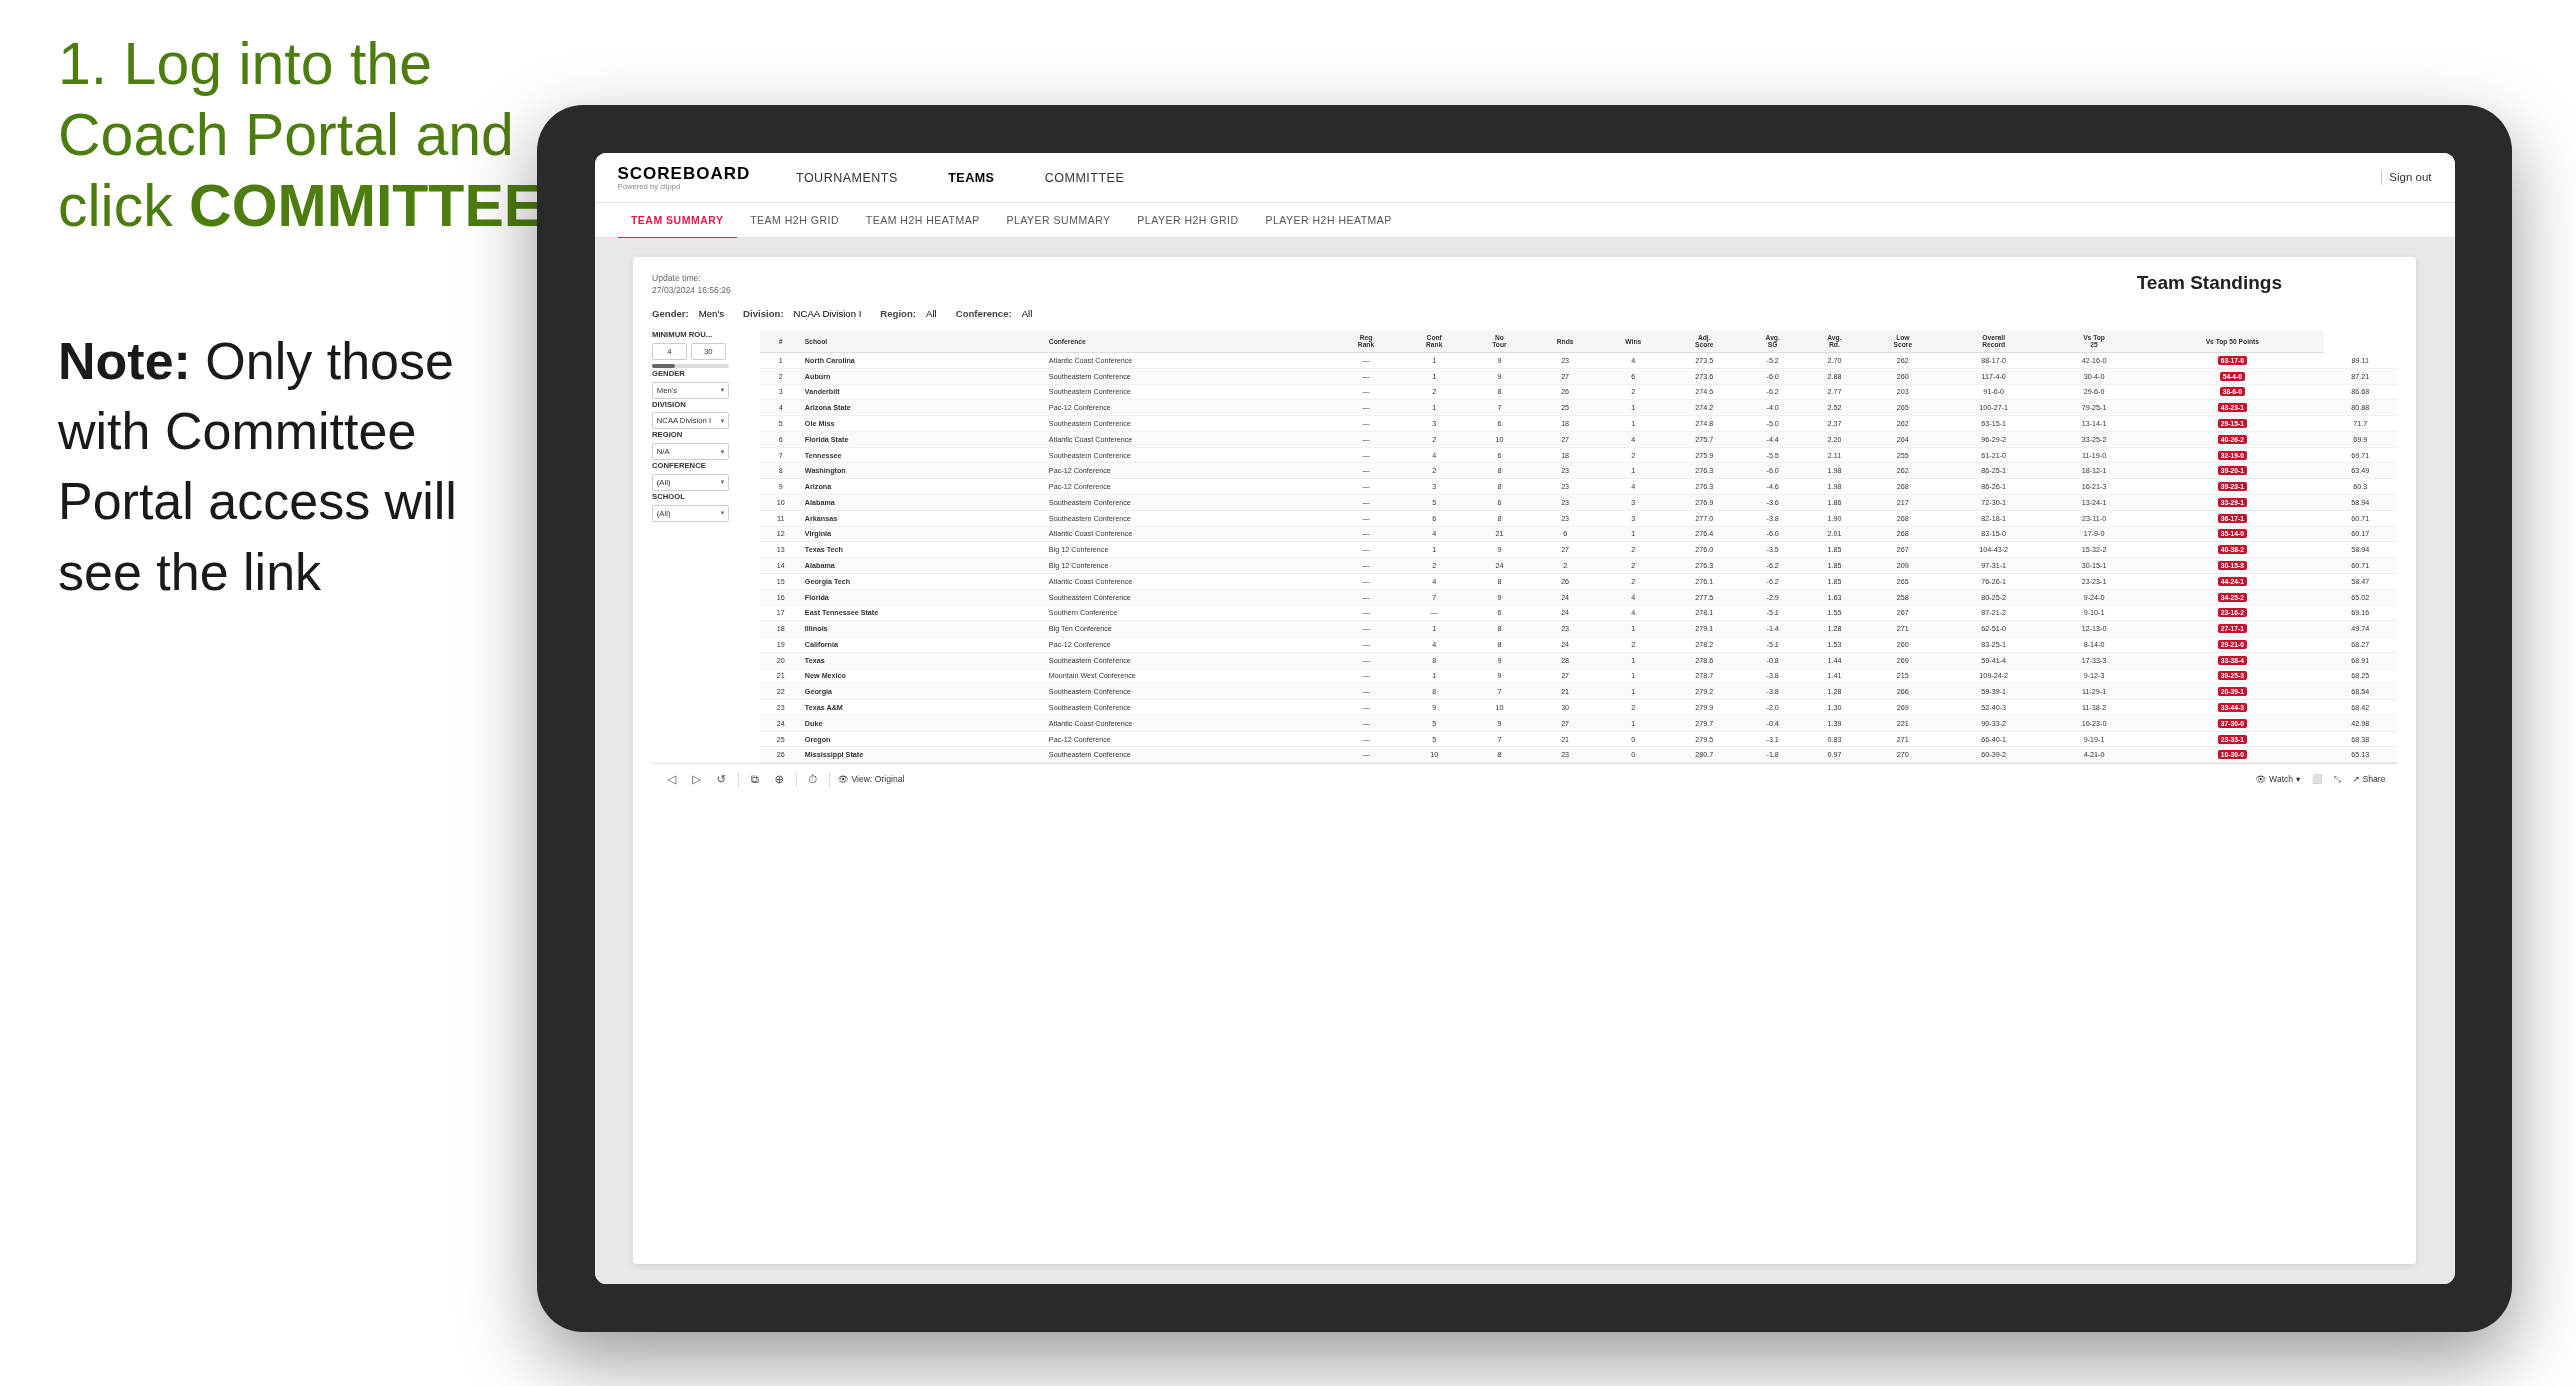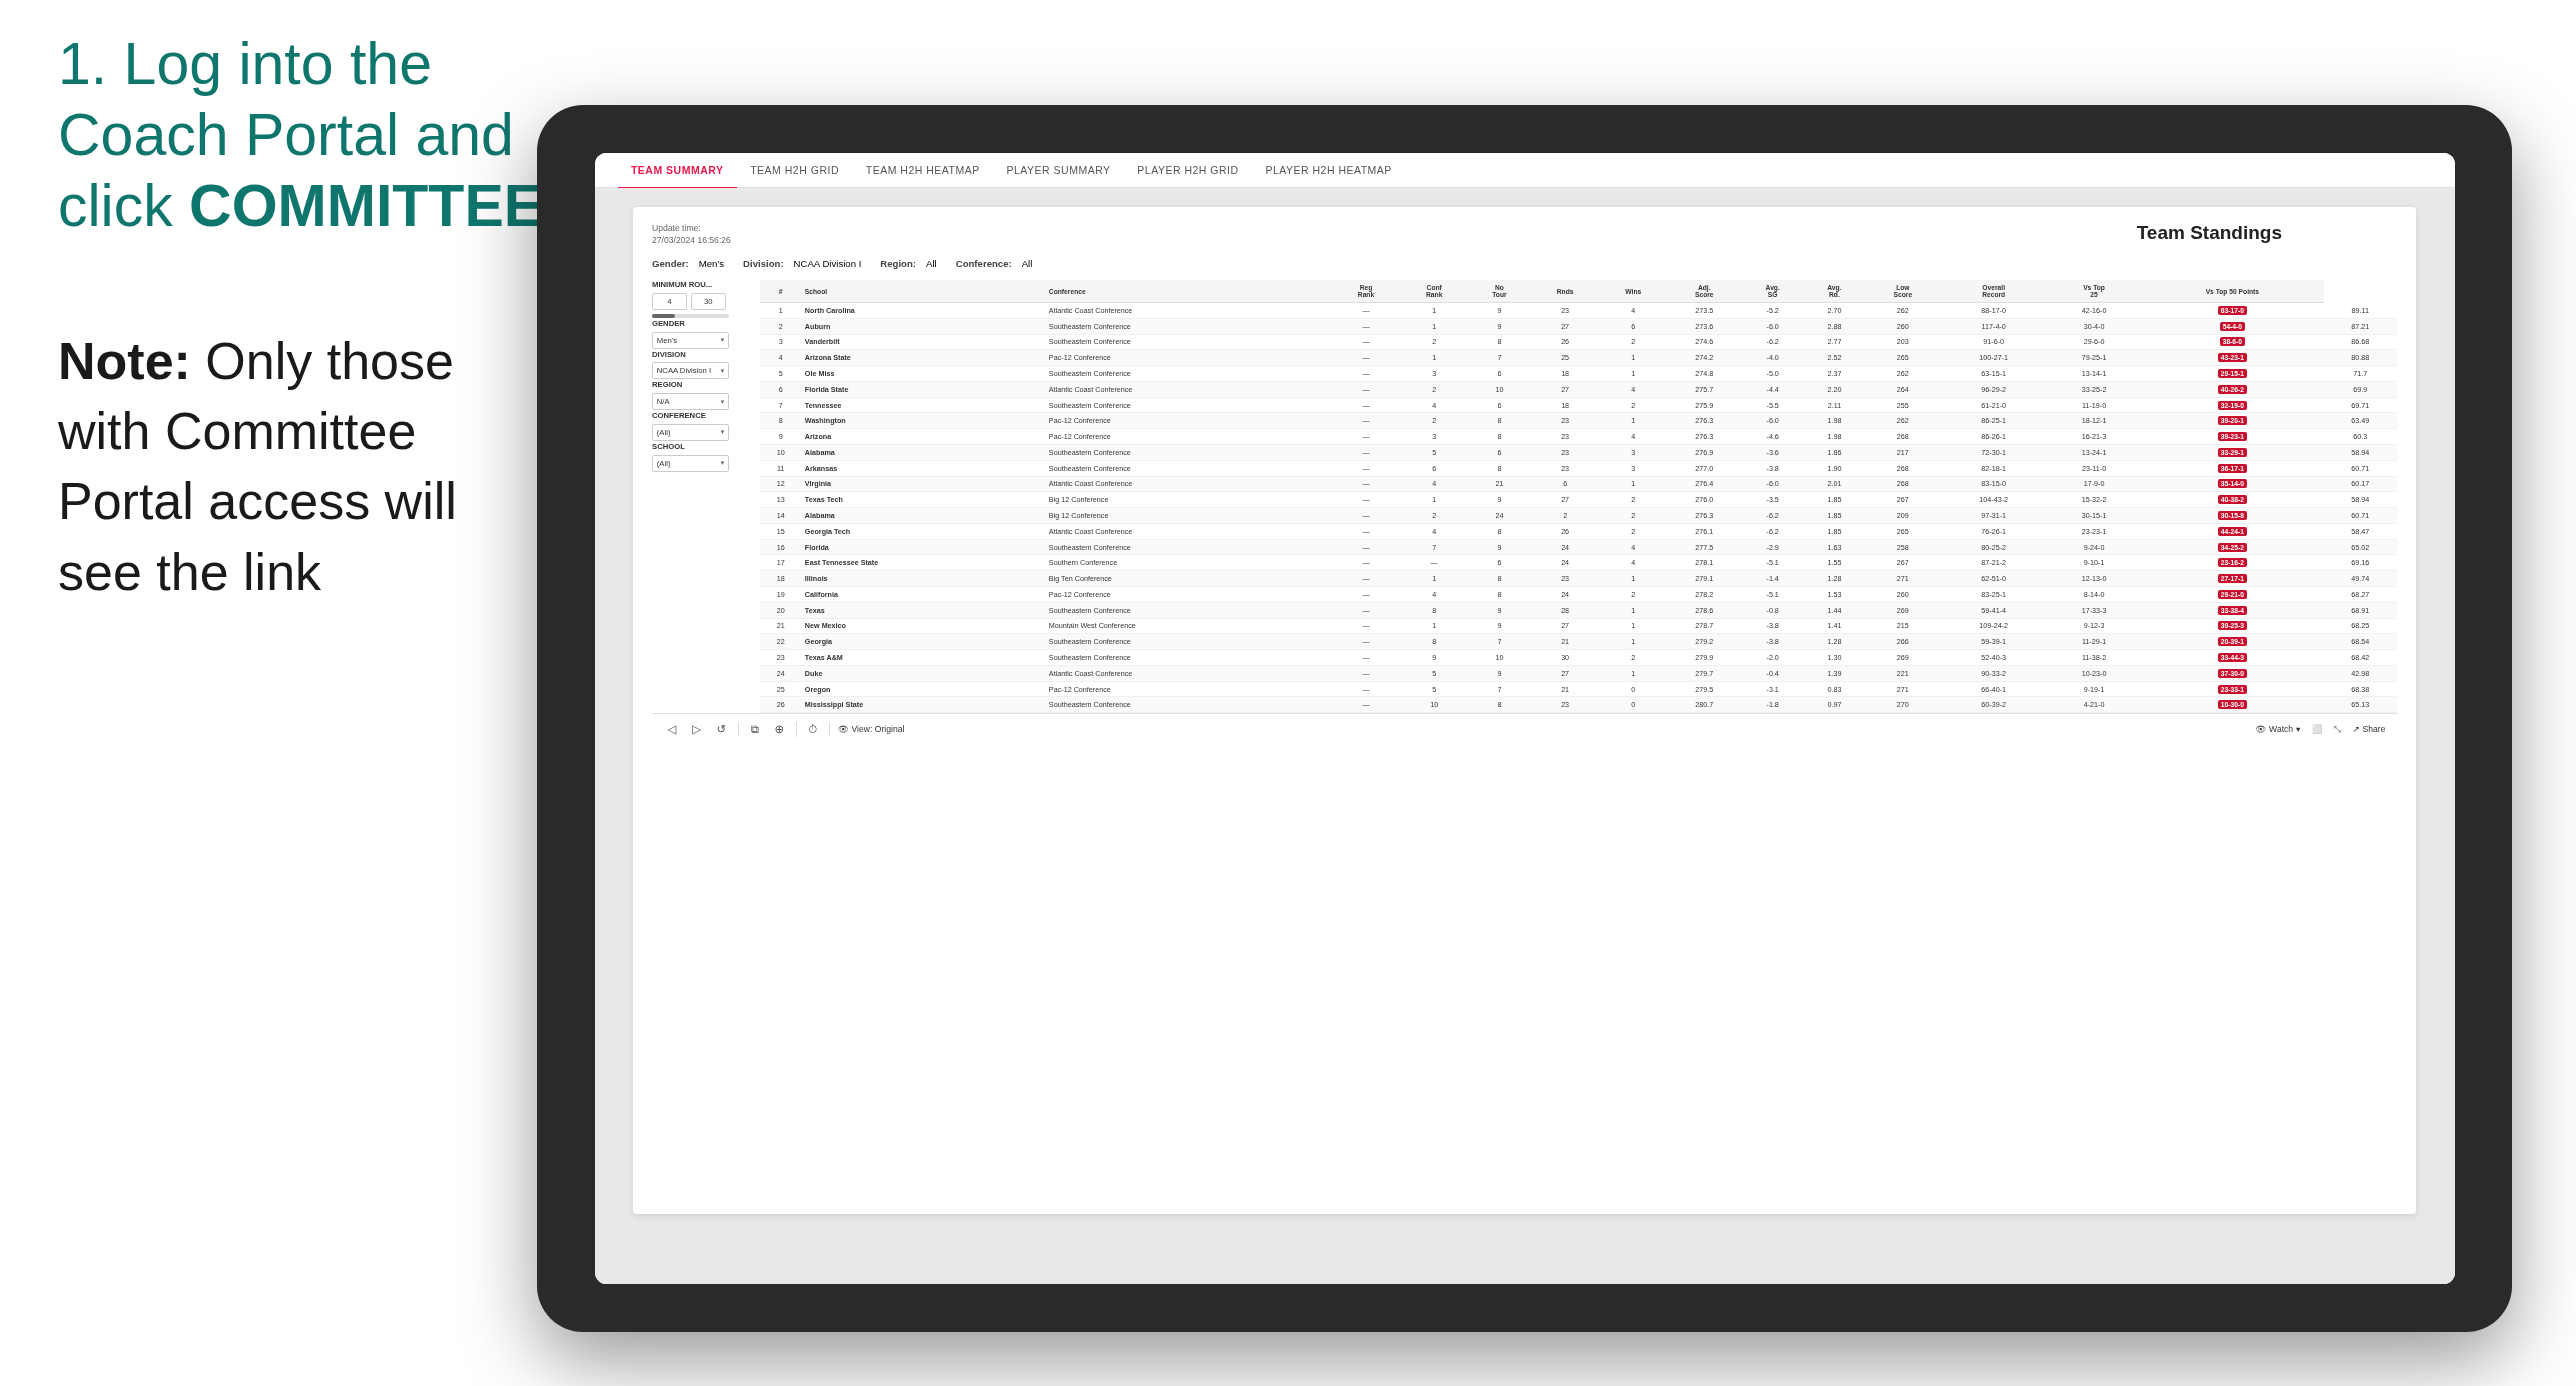--- a/index.html
+++ b/index.html
@@ -14,21 +14,21 @@
 
     
     .instruction-area {
       position: absolute;
       top: 29px;
       left: 58px;
       width: 556px;
     }
     .step-title {
       font-size: 59px;
-      color: #0f766e;
+      color: #4d7c0f;
       font-weight: 400;
       line-height: 1.2;
       margin-bottom: 19px;
     }
     .step-title strong {
       font-weight: 800;
     }
     .note-section {
       position: absolute;
       top: 326px;
@@ -456,20 +456,37 @@
         <polygon points="0 0, 10 3.5, 0 7" fill="#e8174a"></polygon>
       </marker>
     </defs>
     <line x1="30" y1="20" x2="440" y2="180" stroke="#e8174a" stroke-width="4" marker-end="url(#arrowhead)"></line>
   </svg>
 </div>
 
 <div class="tablet-device">
   <div class="tablet-screen">
 
+    <div class="top-nav">
+      <div class="nav-left">
+        <div class="scoreboard-logo">
+          <span class="logo-main">SCOREBOARD</span>
+          <span class="logo-sub">Powered by clippd</span>
+        </div>
+        <div class="nav-items">
+          <div class="nav-item">TOURNAMENTS</div>
+          <div class="nav-item active">TEAMS</div>
+          <div class="nav-item committee highlighted">COMMITTEE</div>
+        </div>
+      </div>
+      <div class="nav-right">
+        <div class="divider-v"></div>
+        <div class="sign-out">Sign out</div>
+      </div>
+    </div>
 
     <div class="sub-nav">
       <div class="sub-nav-item active">TEAM SUMMARY</div>
       <div class="sub-nav-item">TEAM H2H GRID</div>
       <div class="sub-nav-item">TEAM H2H HEATMAP</div>
       <div class="sub-nav-item">PLAYER SUMMARY</div>
       <div class="sub-nav-item">PLAYER H2H GRID</div>
       <div class="sub-nav-item">PLAYER H2H HEATMAP</div>
     </div>
 

